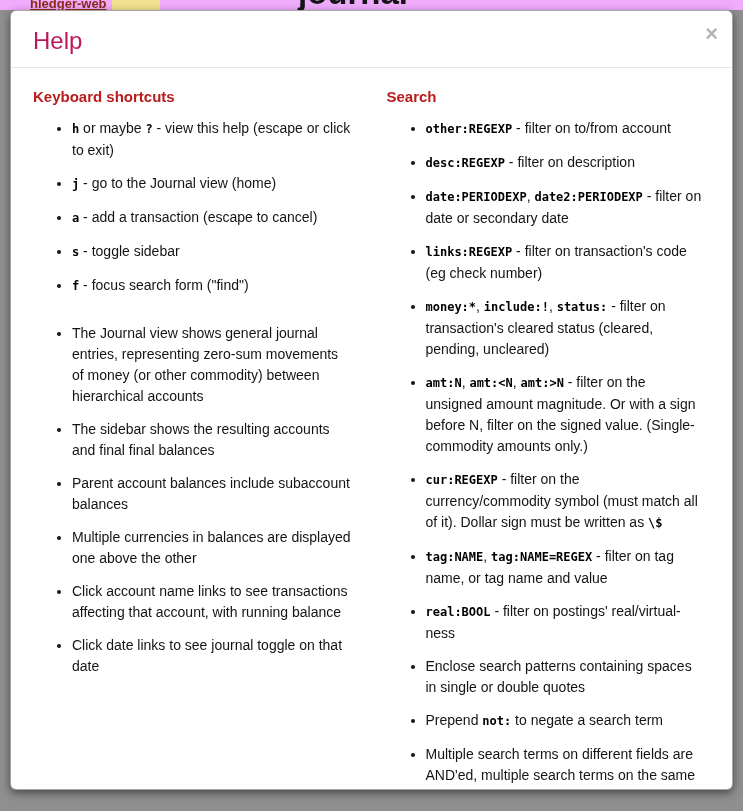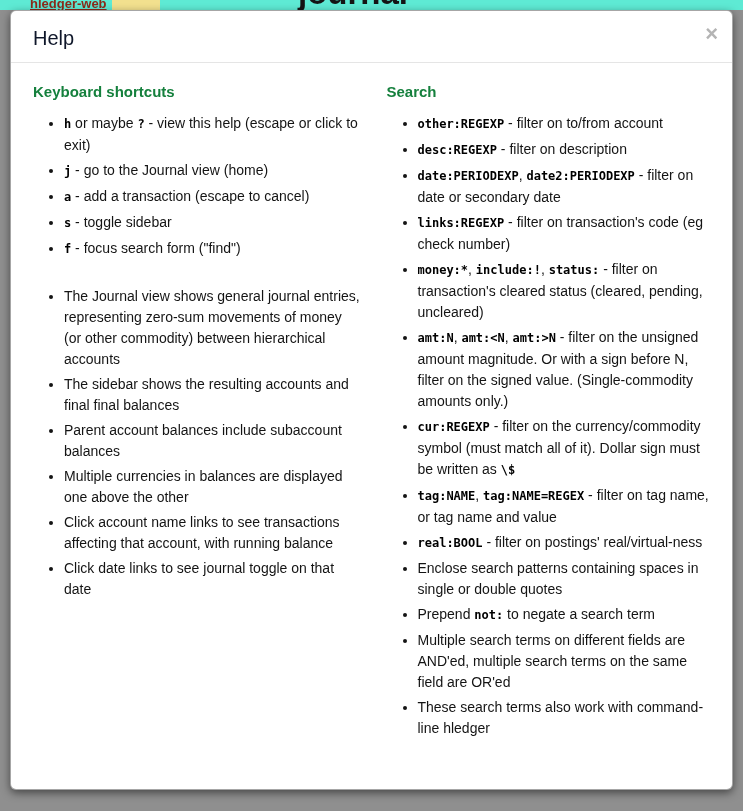--- a/index.html
+++ b/index.html
@@ -8,21 +8,21 @@
     position: relative;
     overflow: hidden;
     background: #ffffff;
     font-family: "Liberation Sans", "DejaVu Sans", sans-serif;
     color: #1a1a1a;
   }
 
   
   .page-strip {
     position: absolute; top: 0; left: 0; width: 100%; height: 10px;
-    background: #5eead4; overflow: hidden; z-index: 3;
+    background: #f0abfc; overflow: hidden; z-index: 3;
   }
   .brand {
     position: absolute; left: 30px; top: -4px;
     font-size: 13px; font-weight: bold; color: #8b2a1a;
     text-decoration: underline; cursor: pointer;
   }
   .yellow-badge {
     position: absolute; left: 112px; top: 0; width: 48px; height: 10px;
     background: #f2e08e;
   }
@@ -49,53 +49,53 @@
     display: flex; flex-direction: column;
     overflow: hidden;
   }
   .modal-header {
     position: relative;
     padding: 16px 16px 12px 22px;
     border-bottom: 1px solid #e5e5e5;
     flex: 0 0 auto;
   }
   .modal-title {
-    font-size: 20px; font-weight: 500; color: #0f172a; line-height: 1.15;
+    font-size: 24px; font-weight: 500; color: #be185d; line-height: 1.15;
   }
   .close-btn {
     position: absolute; top: 12px; right: 14px;
     background: none; border: none;
     font-size: 22px; font-weight: bold; line-height: 1;
     color: #b4b4b4; cursor: pointer;
     font-family: "Liberation Sans", sans-serif;
   }
 
   .modal-body {
     flex: 1 1 auto;
     display: flex; gap: 22px;
     padding: 20px 14px 10px 22px;
     overflow: hidden;
     align-items: flex-start;
   }
   .col { flex: 1 1 0; min-width: 0; }
 
   .section-heading {
-    font-size: 15px; font-weight: bold; color: #15803d;
+    font-size: 15px; font-weight: bold; color: #b91c1c;
     margin: 0 0 13px 0;
   }
   .section-heading + ul { margin-top: 0; }
   ul.rich-list {
     margin: 0 0 26px 0;
     padding-left: 27px;
     list-style: disc outside;
   }
   ul.rich-list:last-child { margin-bottom: 0; }
   li {
     font-size: 14px; line-height: 21px; color: #141414;
-    margin: 4px;
+    margin: 12px;
   }
   code {
     font-family: "DejaVu Sans Mono", "Liberation Mono", monospace;
     font-weight: bold; font-size: 12px; color: #000;
     background: none; padding: 0;
   }
 </style>
 </head>
 <body>
 

